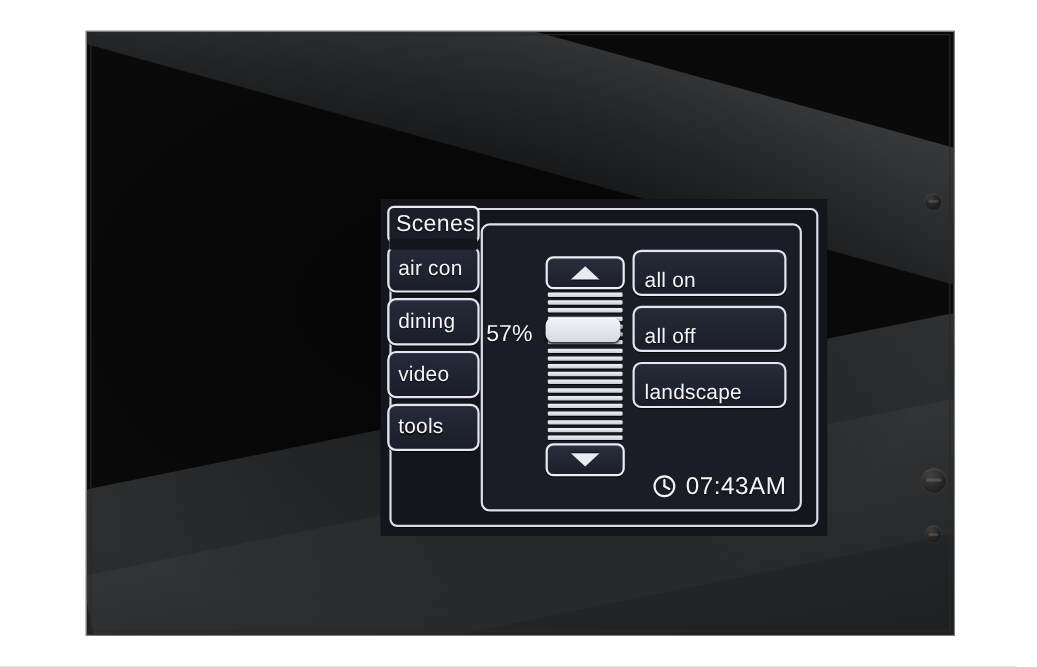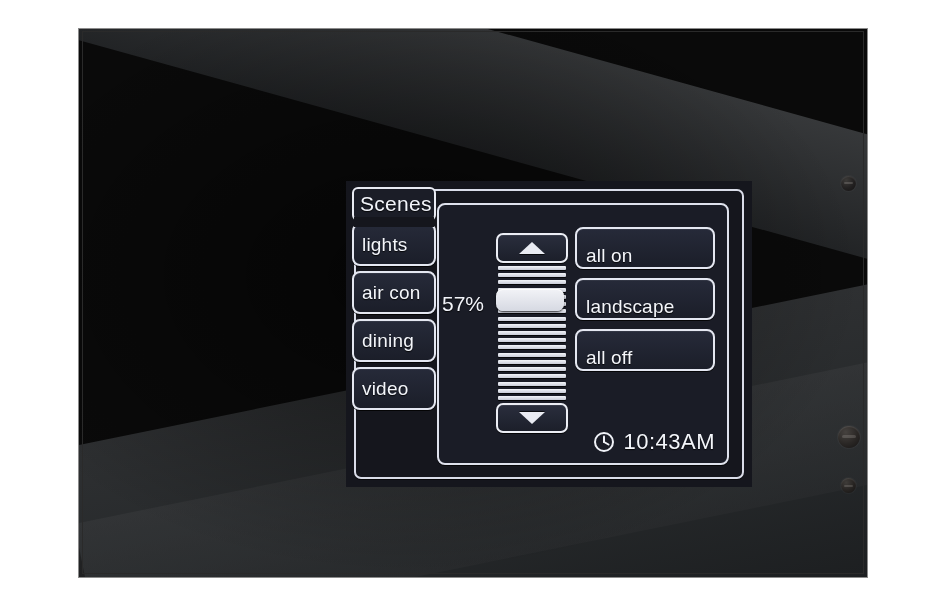--- a/index.html
+++ b/index.html
@@ -236,30 +236,30 @@
 
       <div class="page-frame"></div>
 
       <div class="title-tab">
         <div class="t">Scenes</div>
       </div>
       <div class="tab-merge"></div>
 
       <div class="sidebar">
         <div class="nav-btn">
-          <span>lights</span>
-        </div>
-        <div class="nav-btn">
           <span>air con</span>
         </div>
         <div class="nav-btn">
           <span>dining</span>
         </div>
         <div class="nav-btn">
           <span>video</span>
+        </div>
+        <div class="nav-btn">
+          <span>tools</span>
         </div>
       </div>
 
       <div class="content-panel">
 
         <div class="slider-wrap">
           <div class="arrow-btn arrow-up">
             <div class="tri tri-up"></div>
           </div>
 
@@ -291,32 +291,32 @@
           <div class="arrow-btn arrow-down">
             <div class="tri tri-down"></div>
           </div>
         </div>
 
         <div class="scenes">
           <div class="scene-btn">
             <span>all on</span>
           </div>
           <div class="scene-btn">
+            <span>all off</span>
+          </div>
+          <div class="scene-btn">
             <span>landscape</span>
-          </div>
-          <div class="scene-btn">
-            <span>all off</span>
           </div>
         </div>
 
         <div class="clock">
           <svg width="22" height="22" viewBox="0 0 22 22">
             <circle cx="11" cy="11" r="9" fill="none" stroke="#f0f2f8" stroke-width="2"></circle>
             <line x1="11" y1="11" x2="11" y2="5.5" stroke="#f0f2f8" stroke-width="2" stroke-linecap="round"></line>
             <line x1="11" y1="11" x2="15.5" y2="13.5" stroke="#f0f2f8" stroke-width="2" stroke-linecap="round"></line>
           </svg>
-          <div class="clock-time">10:43AM</div>
+          <div class="clock-time">07:43AM</div>
         </div>
 
       </div>
     </div>
   </div>
 </div>
 
 </body></html>

